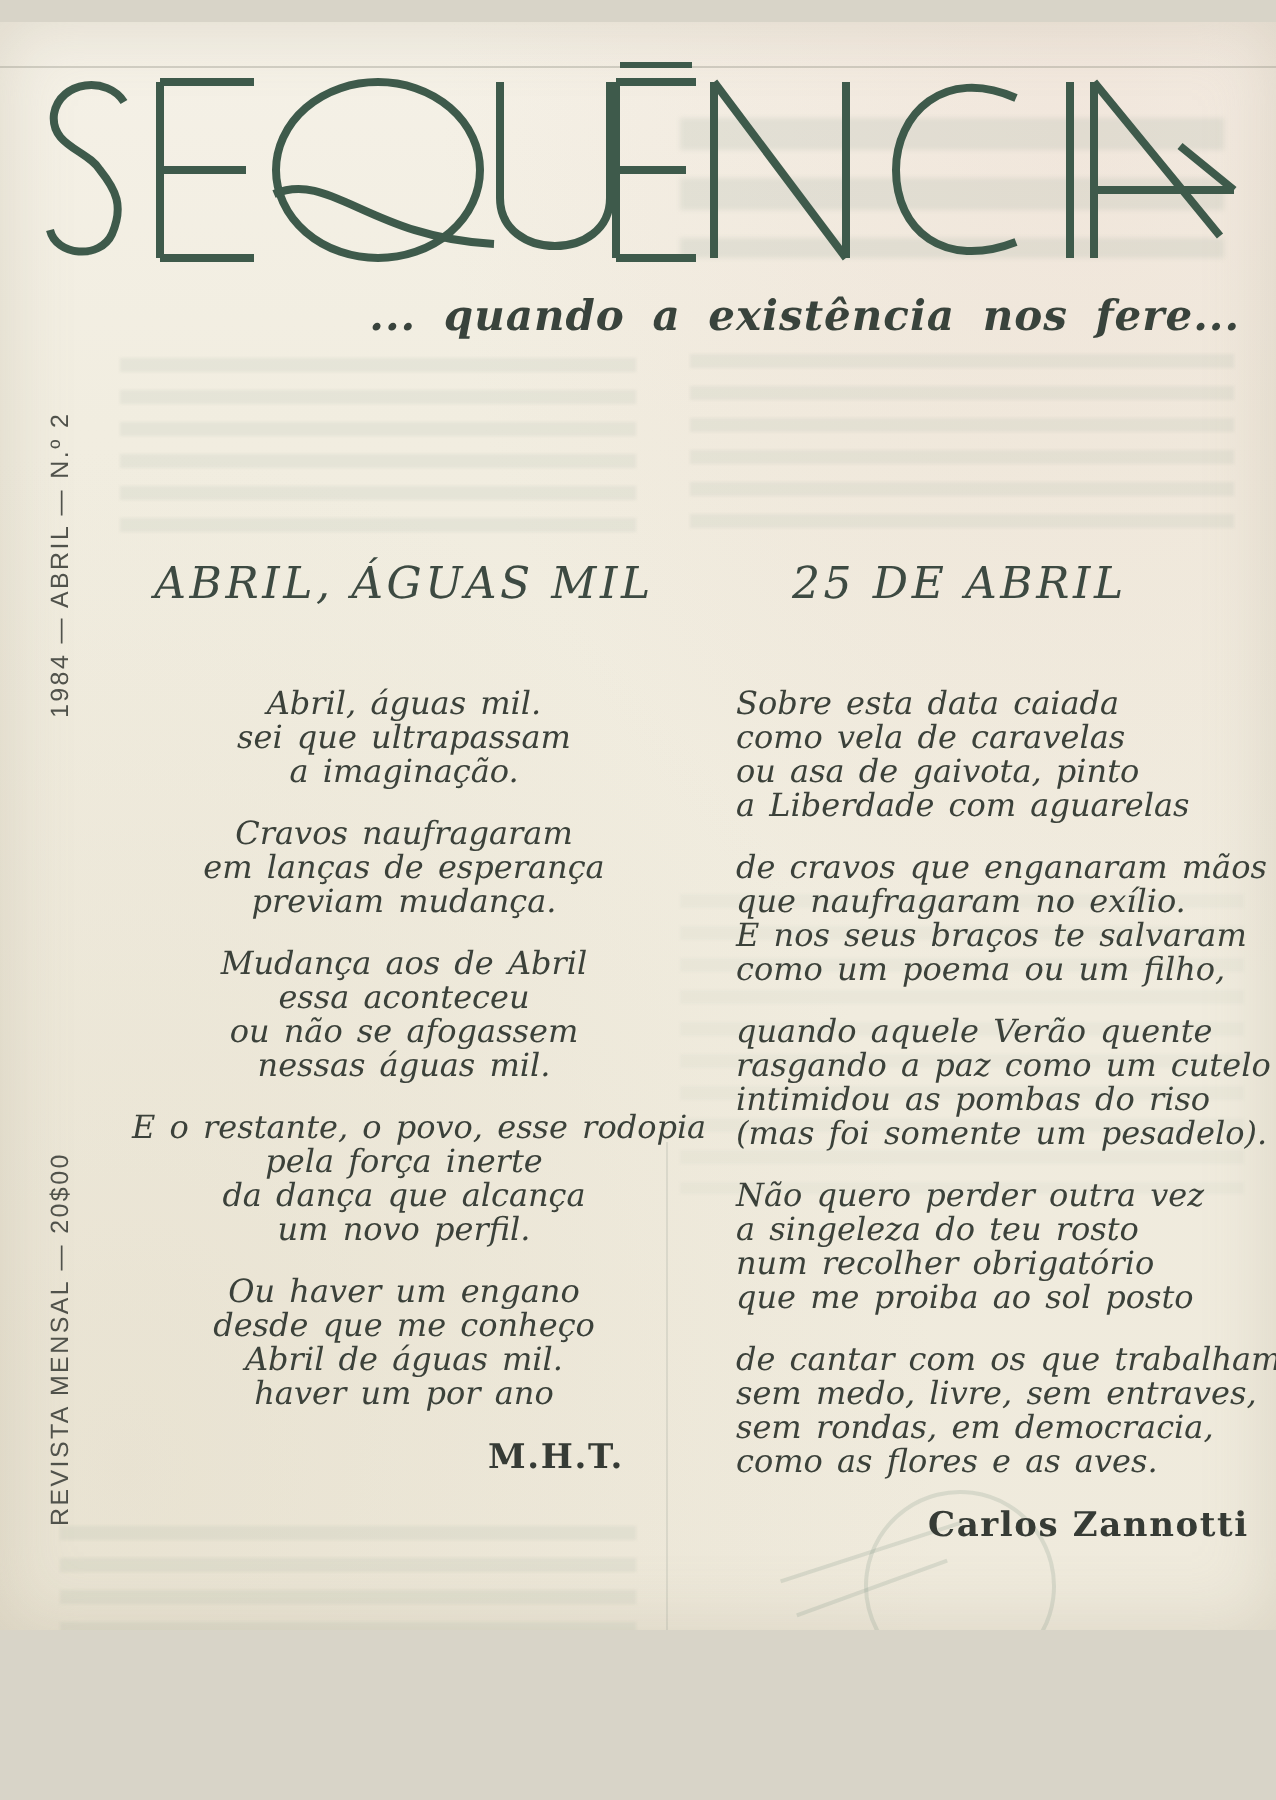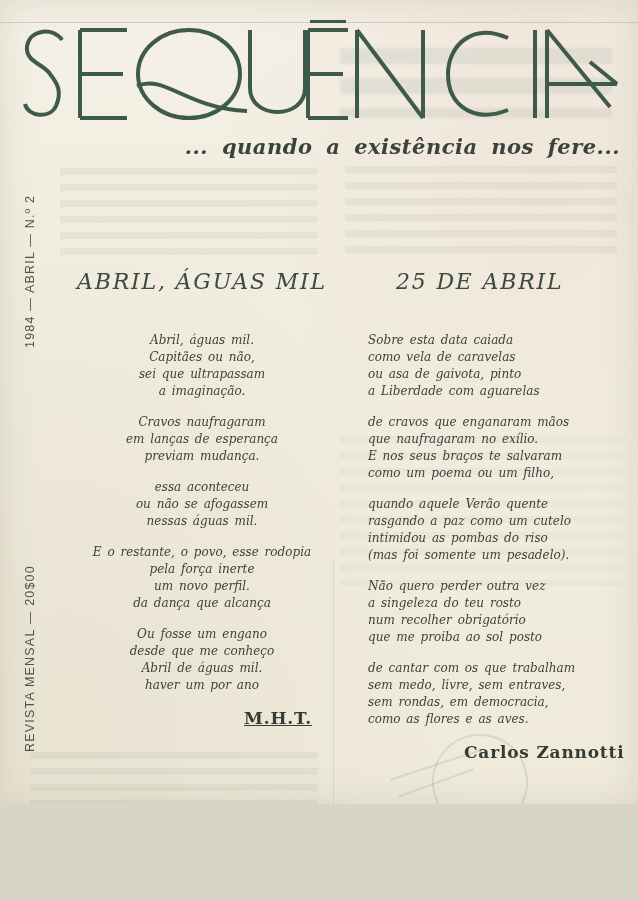--- a/index.html
+++ b/index.html
@@ -1,19 +1,19 @@
 <!DOCTYPE html>
 <html lang="pt"><head>
 <meta charset="utf-8">
 <style>
   html,body{margin:0;padding:0;background:#d8d4c8;}
   .page{
     position:relative;
     width:638px;height:804px;
-    margin:0 auto;
+    margin:11px auto;
     overflow:hidden;
     background:
       radial-gradient(ellipse at 85% 6%, rgba(233,206,196,0.28), transparent 42%),
       radial-gradient(ellipse at 10% 90%, rgba(220,212,190,0.35), transparent 50%),
       linear-gradient(180deg,#f5f1e7 0%,#f1ede0 25%,#efeadc 100%);
     box-shadow: inset 0 0 35px rgba(170,160,135,0.30);
     font-family:"DejaVu Serif", serif;
   }
 
   
@@ -53,29 +53,29 @@
   .poem-title{
     font-style:italic;font-weight:500;
     font-size:22px;line-height:28px;
     letter-spacing:1.8px;color:#3d4a42;
     white-space:nowrap;
   }
   .poem-right .poem-title{margin-left:28px;}
   .poem-body{margin-top:36px;}
   .stanza{margin-bottom:14px;}
   .poem-line{
-    font-style:italic;font-size:12px;line-height:17px;
+    font-style:italic;font-size:16px;line-height:17px;
     color:#3b413a;white-space:nowrap;word-spacing:2px;
   }
   .signature{
     margin-top:8px;
     font-weight:bold;font-size:17px;color:#363b35;
     letter-spacing:0.8px;white-space:nowrap;
   }
-  .poem-left .signature{margin-left:152px;text-decoration:underline;}
+  .poem-left .signature{margin-left:152px;}
   .poem-right .signature{margin-left:96px;}
 
   
   .footer-bar{position:absolute;left:18px;top:847px;width:604px;height:7px;
     background:linear-gradient(90deg,#647669 0%,#6e8176 30%,#66796e 70%,#70837a 100%);}
 
   
   .ghost{position:absolute;pointer-events:none;
     background:repeating-linear-gradient(180deg,
       rgba(125,150,135,0.10) 0px, rgba(125,150,135,0.10) 7px,
@@ -142,42 +142,42 @@
   <div class="tagline">... quando a existência nos fere...</div>
 
   <div class="spine spine-issue">1984 — ABRIL — N.º 2</div>
   <div class="spine spine-price">REVISTA MENSAL — 20$00</div>
 
   <div class="poem poem-left">
     <div class="poem-title">ABRIL, ÁGUAS MIL</div>
     <div class="poem-body">
         <div class="stanza">
           <div class="poem-line">Abril, águas mil.</div>
-          <div class="poem-line">Capitães ou não,</div>
           <div class="poem-line">sei que ultrapassam</div>
           <div class="poem-line">a imaginação.</div>
         </div>
         <div class="stanza">
           <div class="poem-line">Cravos naufragaram</div>
           <div class="poem-line">em lanças de esperança</div>
           <div class="poem-line">previam mudança.</div>
         </div>
         <div class="stanza">
+          <div class="poem-line">Mudança aos de Abril</div>
           <div class="poem-line">essa aconteceu</div>
           <div class="poem-line">ou não se afogassem</div>
           <div class="poem-line">nessas águas mil.</div>
         </div>
         <div class="stanza">
           <div class="poem-line">E o restante, o povo, esse rodopia</div>
           <div class="poem-line">pela força inerte</div>
+          <div class="poem-line">da dança que alcança</div>
           <div class="poem-line">um novo perfil.</div>
-          <div class="poem-line">da dança que alcança</div>
-        </div>
-        <div class="stanza">
-          <div class="poem-line">Ou fosse um engano</div>
+        </div>
+        <div class="stanza">
+          <div class="poem-line">Ou haver um engano</div>
           <div class="poem-line">desde que me conheço</div>
           <div class="poem-line">Abril de águas mil.</div>
           <div class="poem-line">haver um por ano</div>
         </div>
       </div>
     <div class="signature">M.H.T.</div>
   </div>
 
   <div class="poem poem-right">
     <div class="poem-title">25 DE ABRIL</div>

